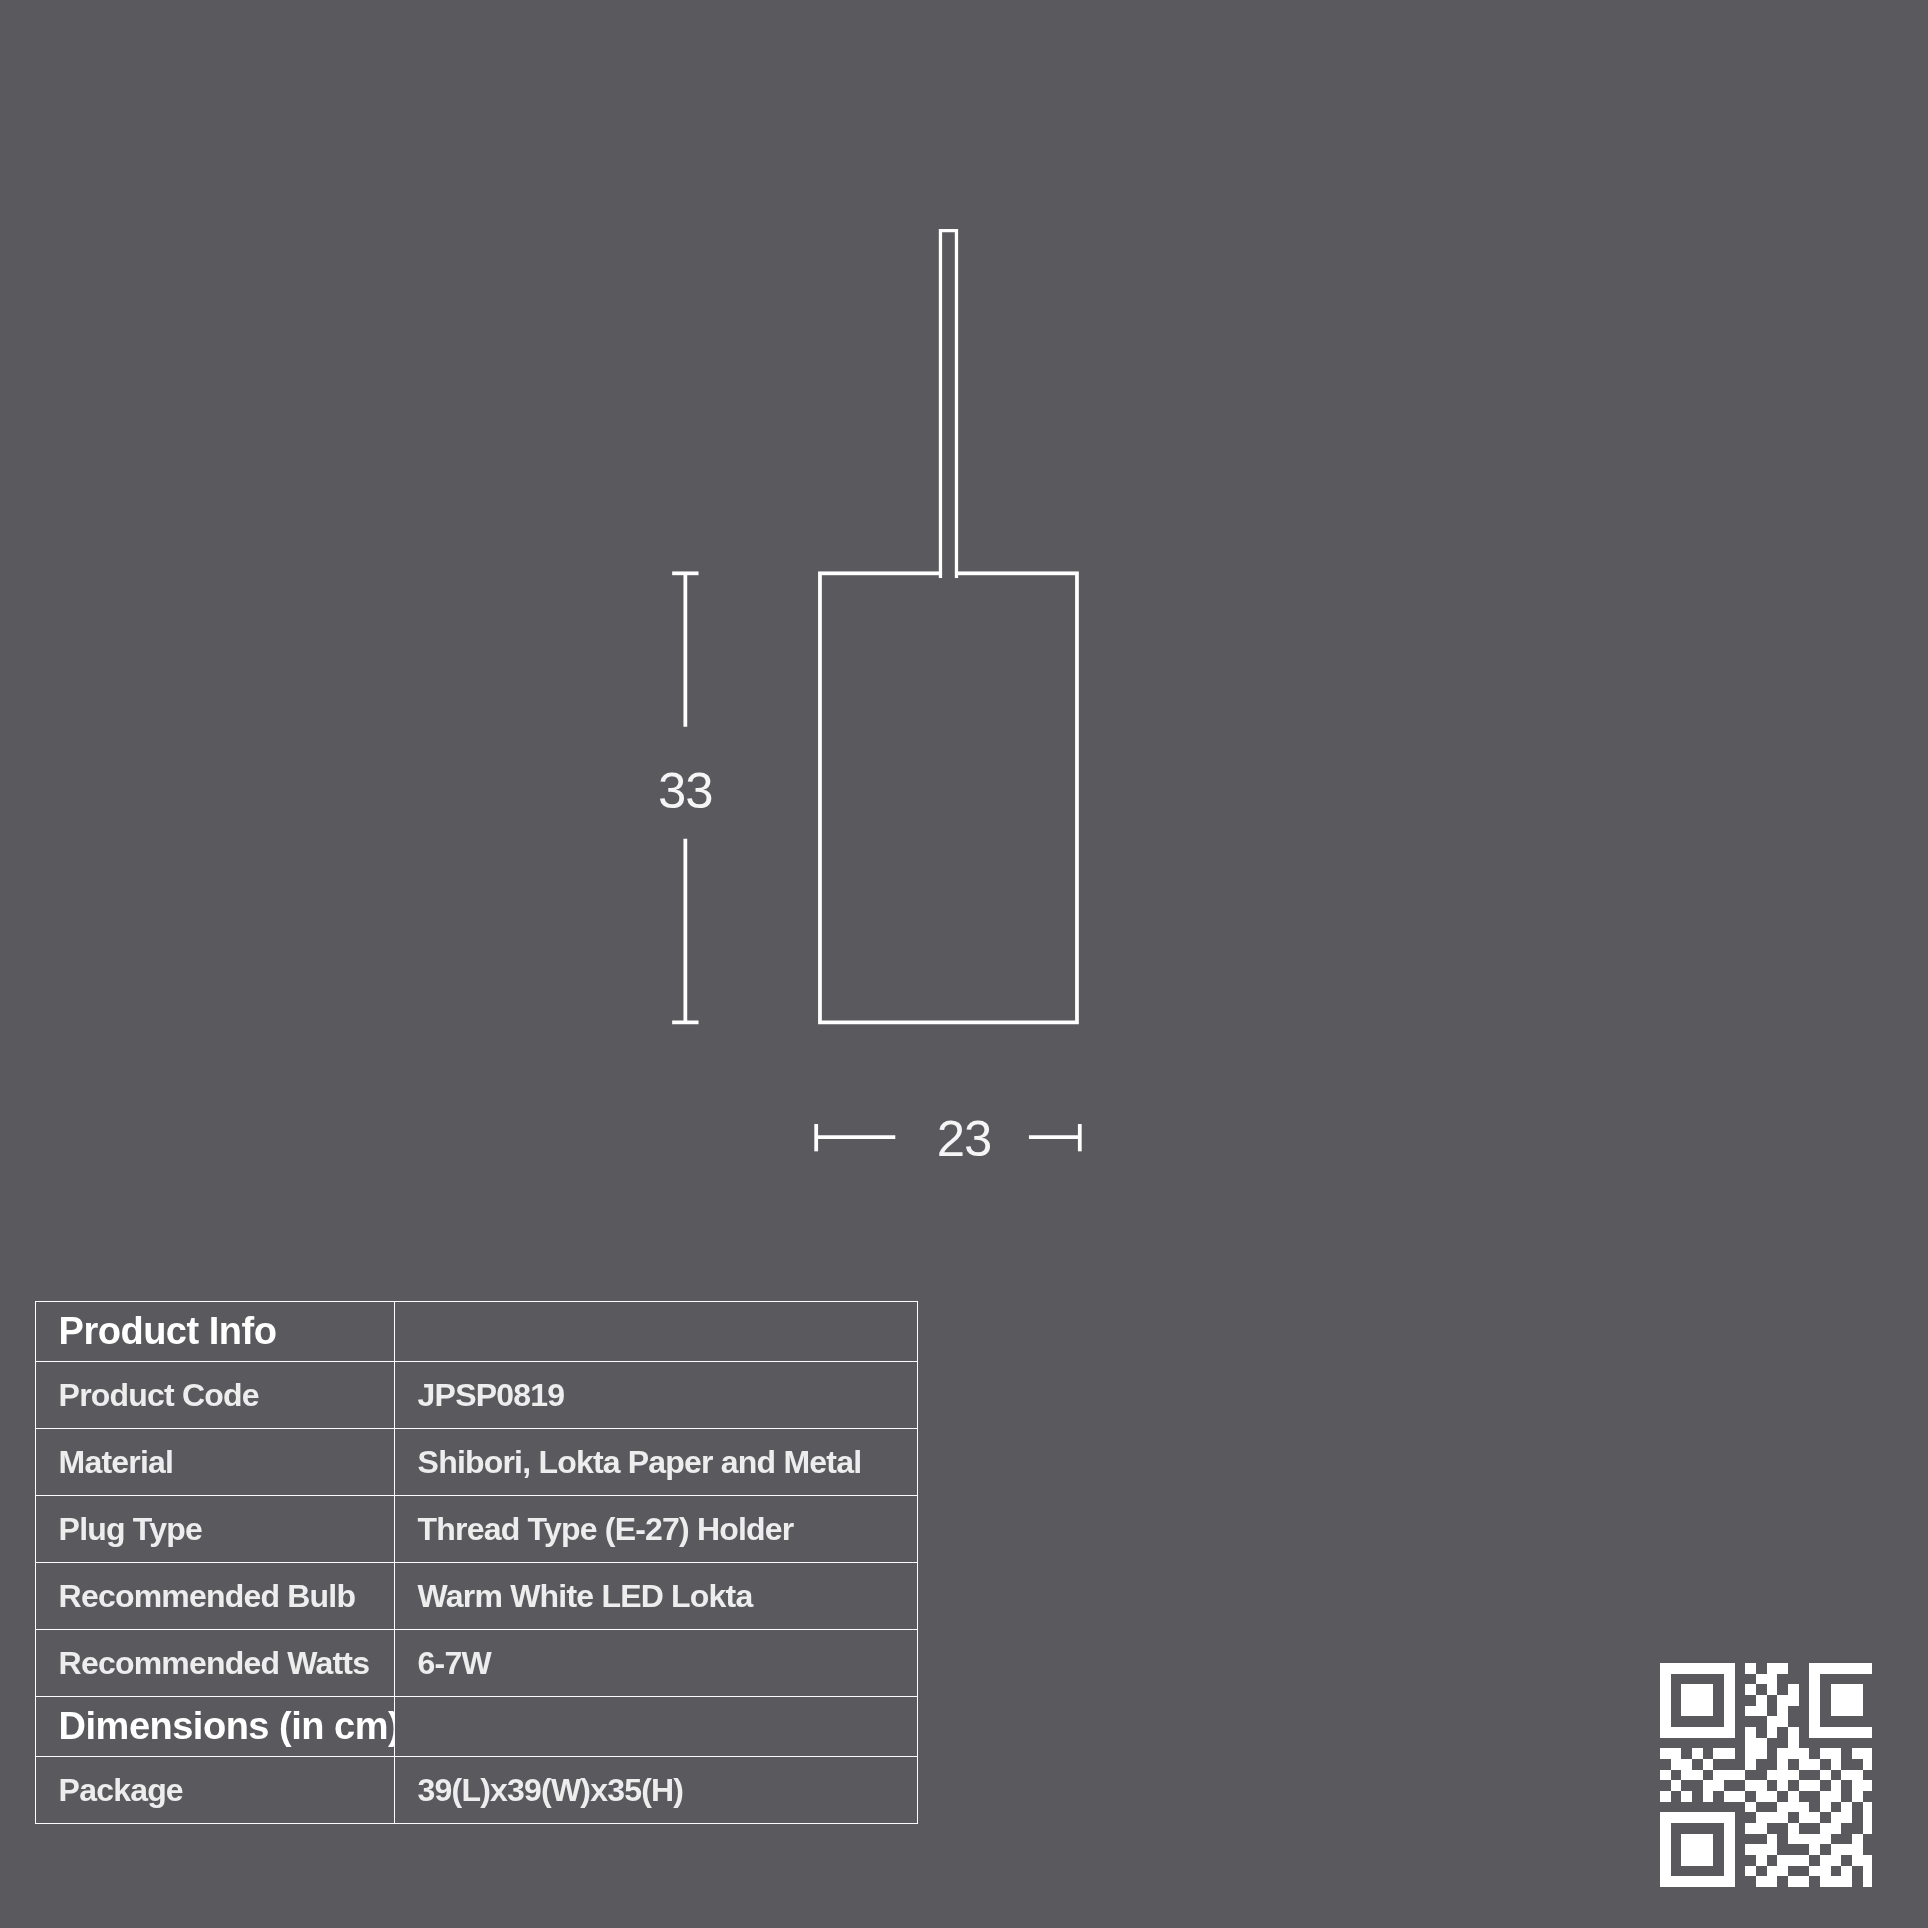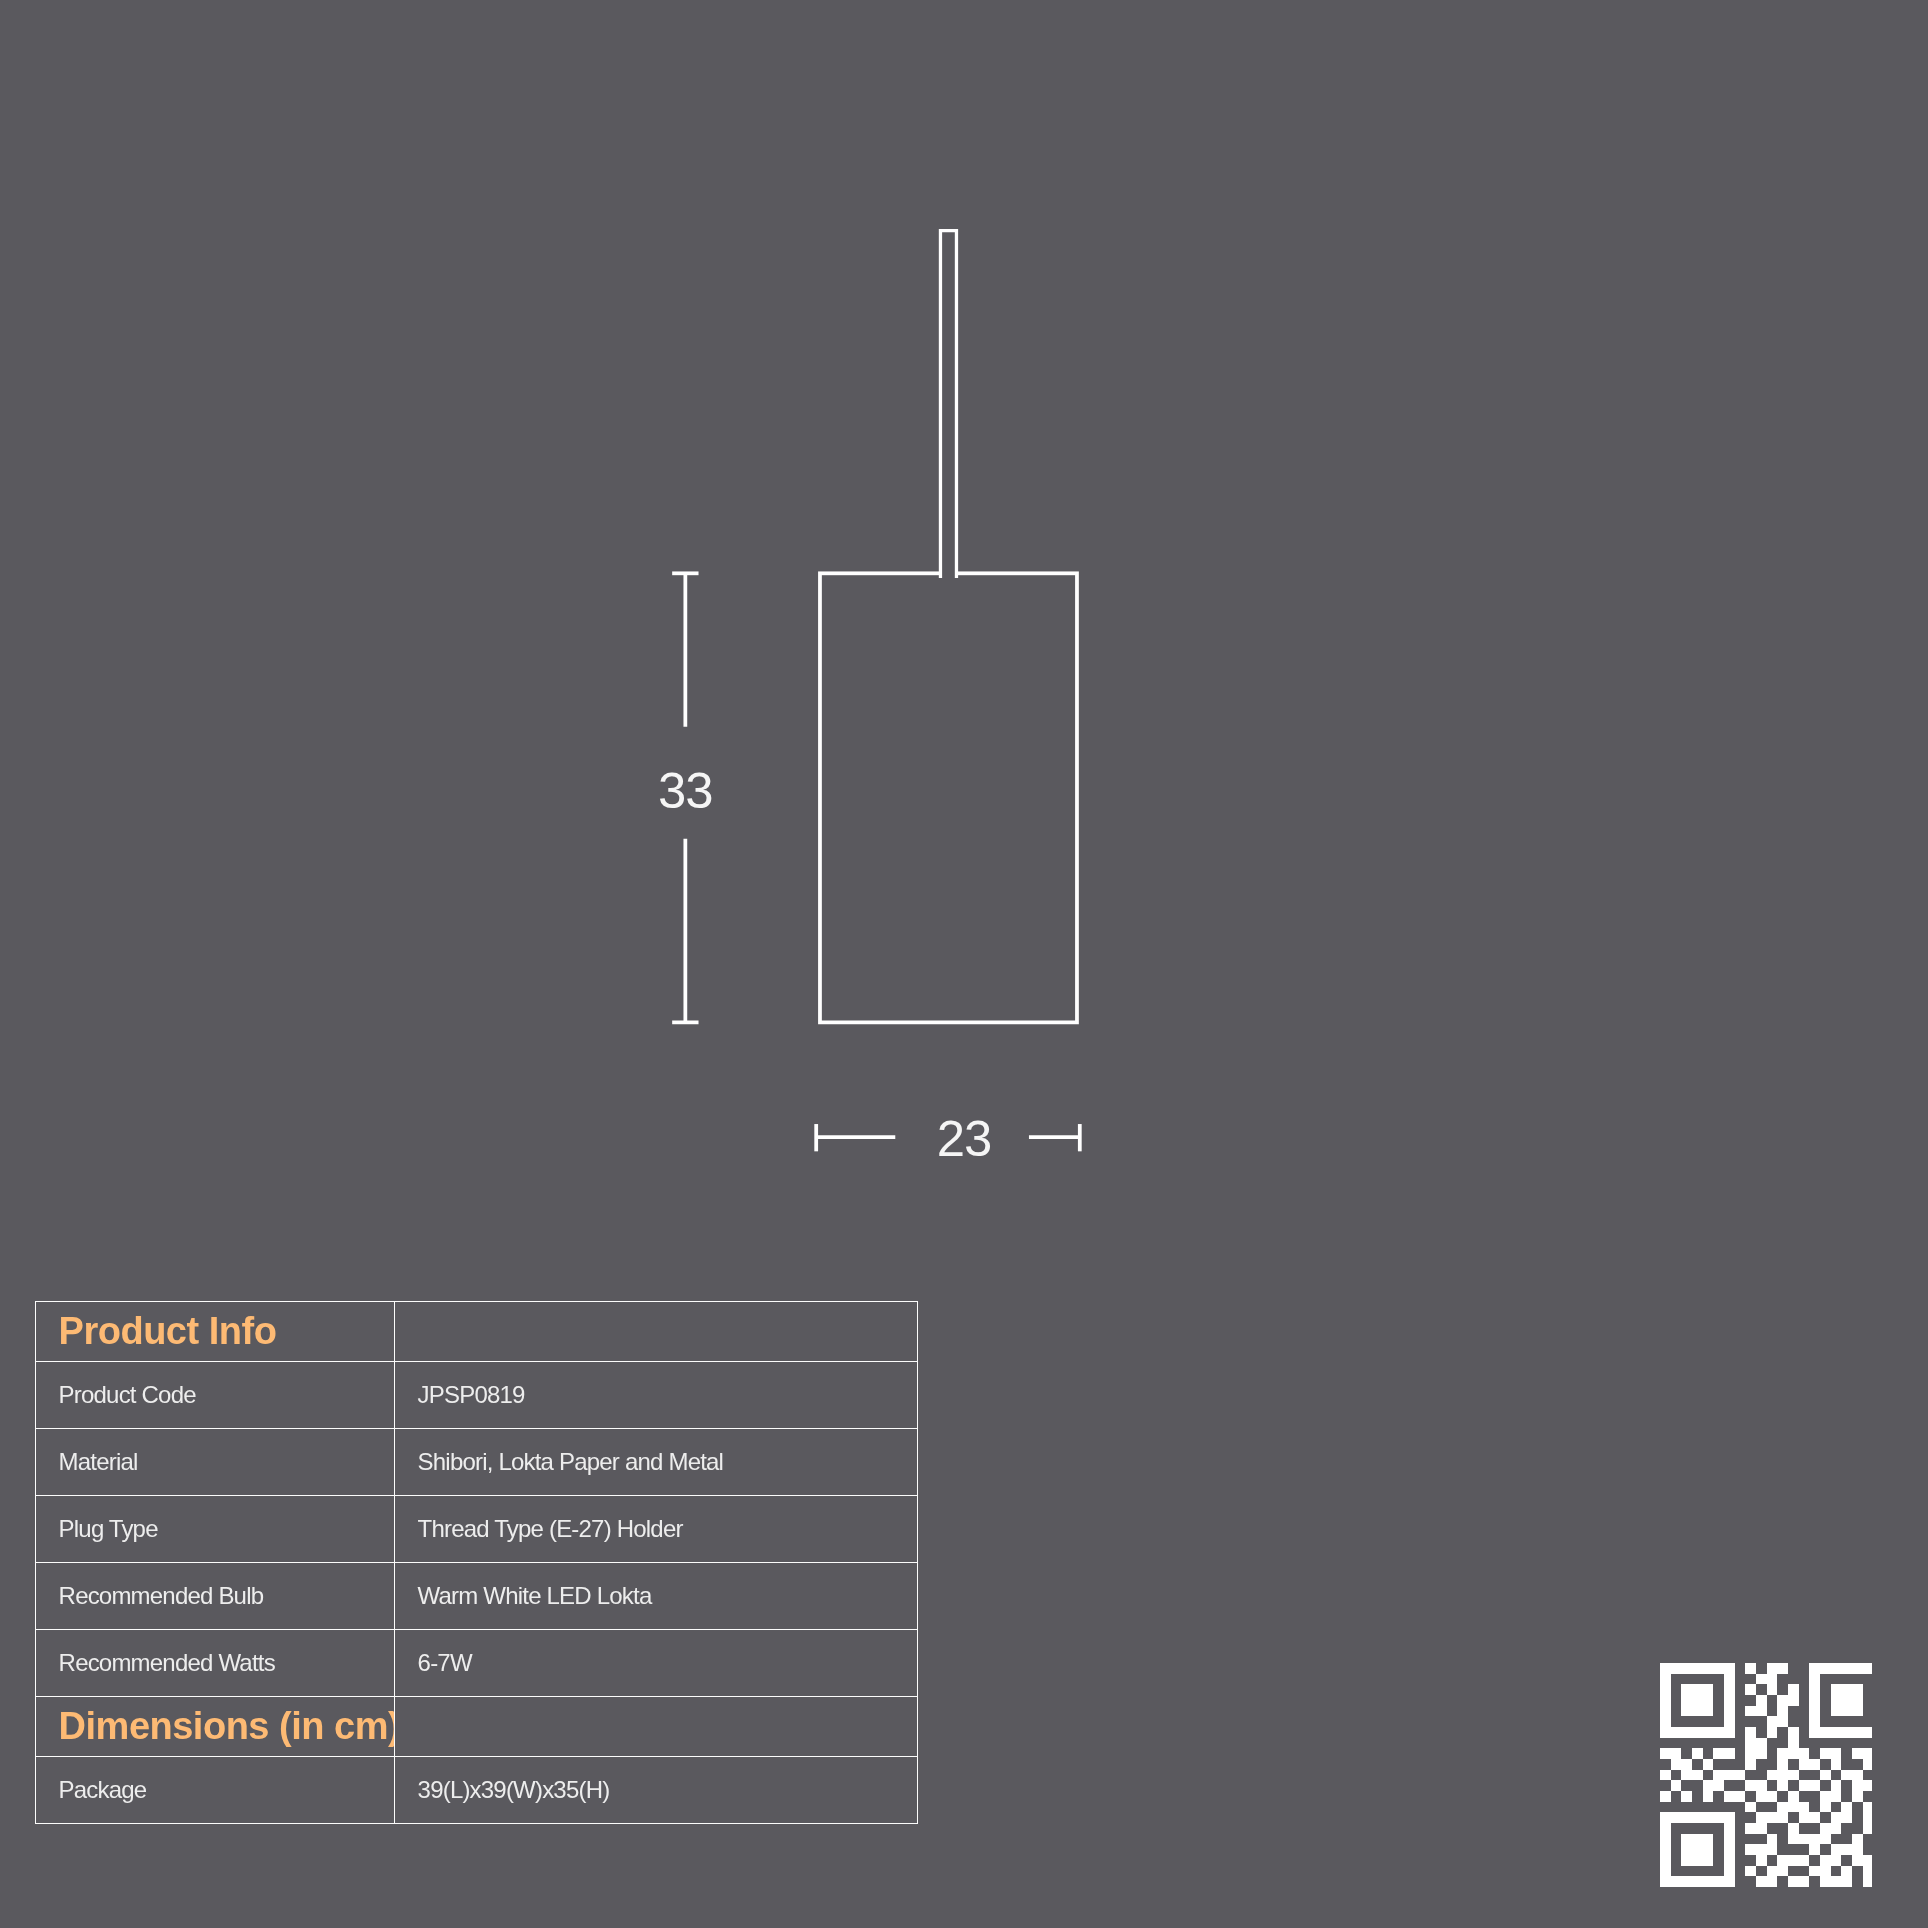--- a/index.html
+++ b/index.html
@@ -50,35 +50,36 @@
     position: absolute;
     left: 35px;
     top: 1301px;
     width: 883px;
     border-collapse: collapse;
     table-layout: fixed;
     color: #ededed;
   }
   .spec-table td {
     border: 1.9px solid #fcfcfc;
-    font-size: 24px;
+    font-size: 32px;
     letter-spacing: -0.8px;
     padding: 0 0 0 22.6px;
     vertical-align: middle;
     white-space: nowrap;
     overflow: hidden;
+    font-weight: bold;
   }
   .spec-table col.c1 { width: 359px; }
   .spec-table tr { height: 67px; }
   .spec-table tr.header-row { height: 60px; }
   .spec-table tr.header-row td {
     font-weight: bold;
     font-size: 38px;
     letter-spacing: -0.5px;
-    color: #fdba74;
+    color: #ffffff;
   }
 
   
   .qr {
     position: absolute;
     left: 1660px;
     top: 1663px;
     width: 224px;
     height: 224px;
     display: grid;

